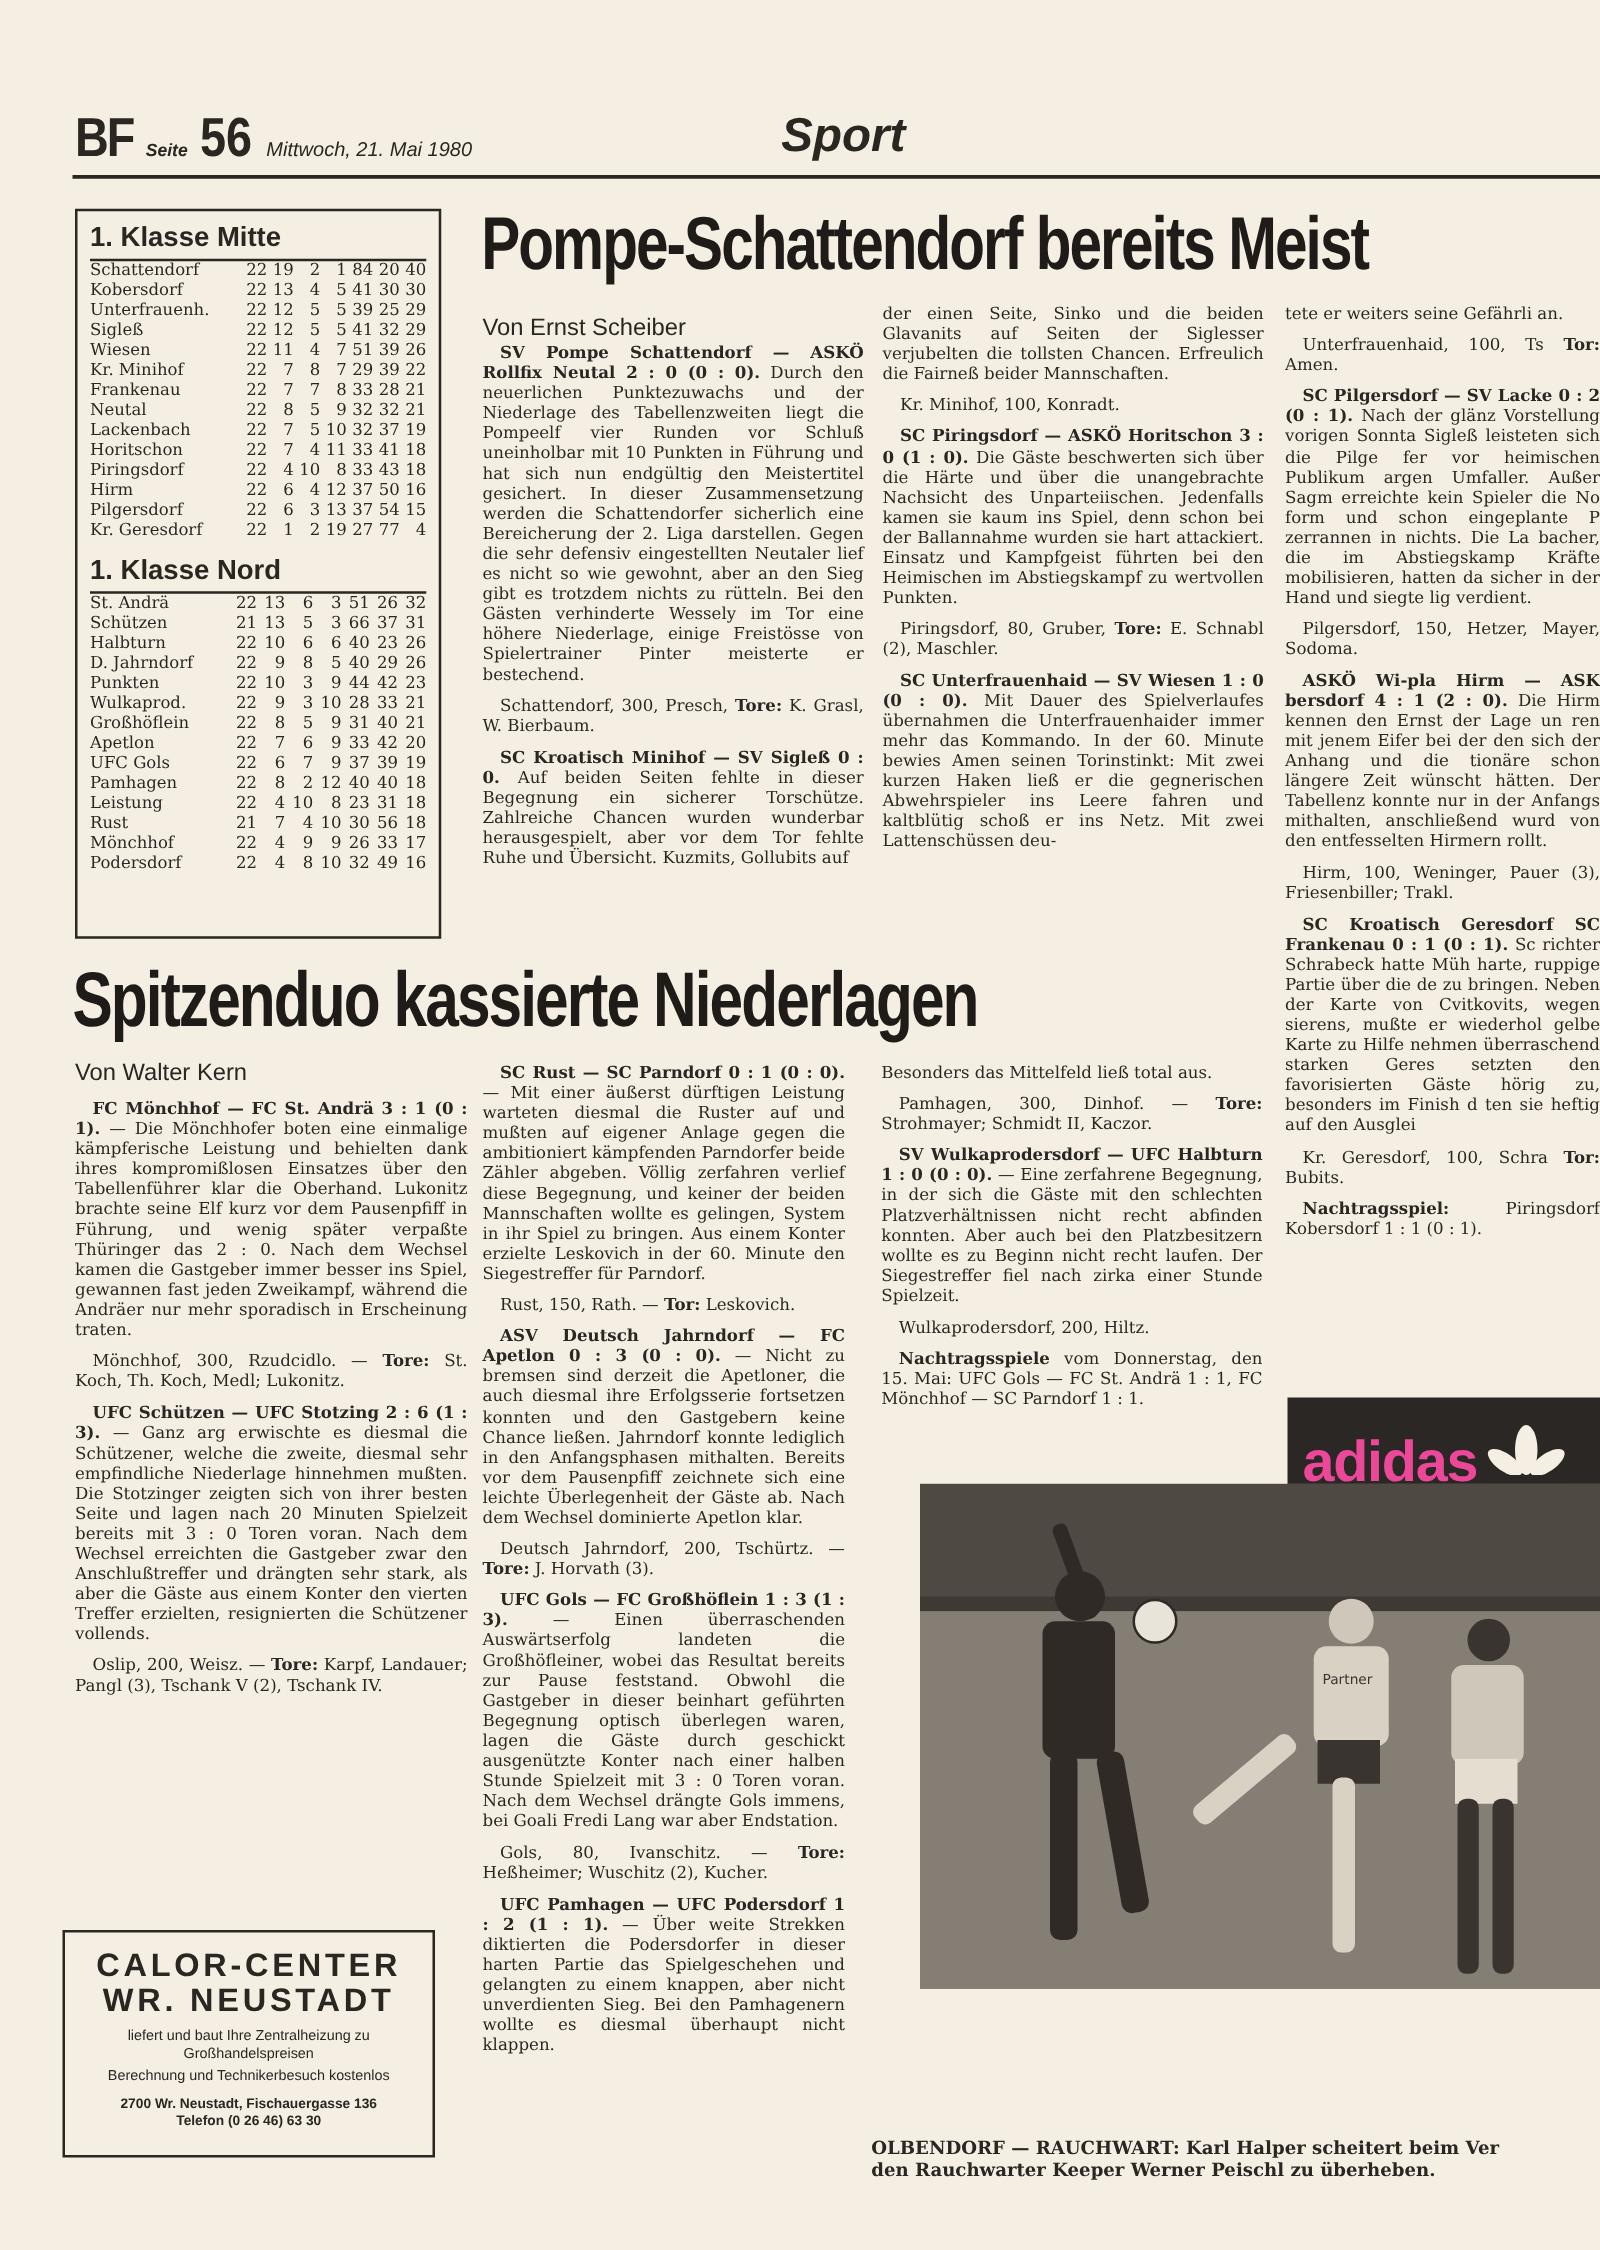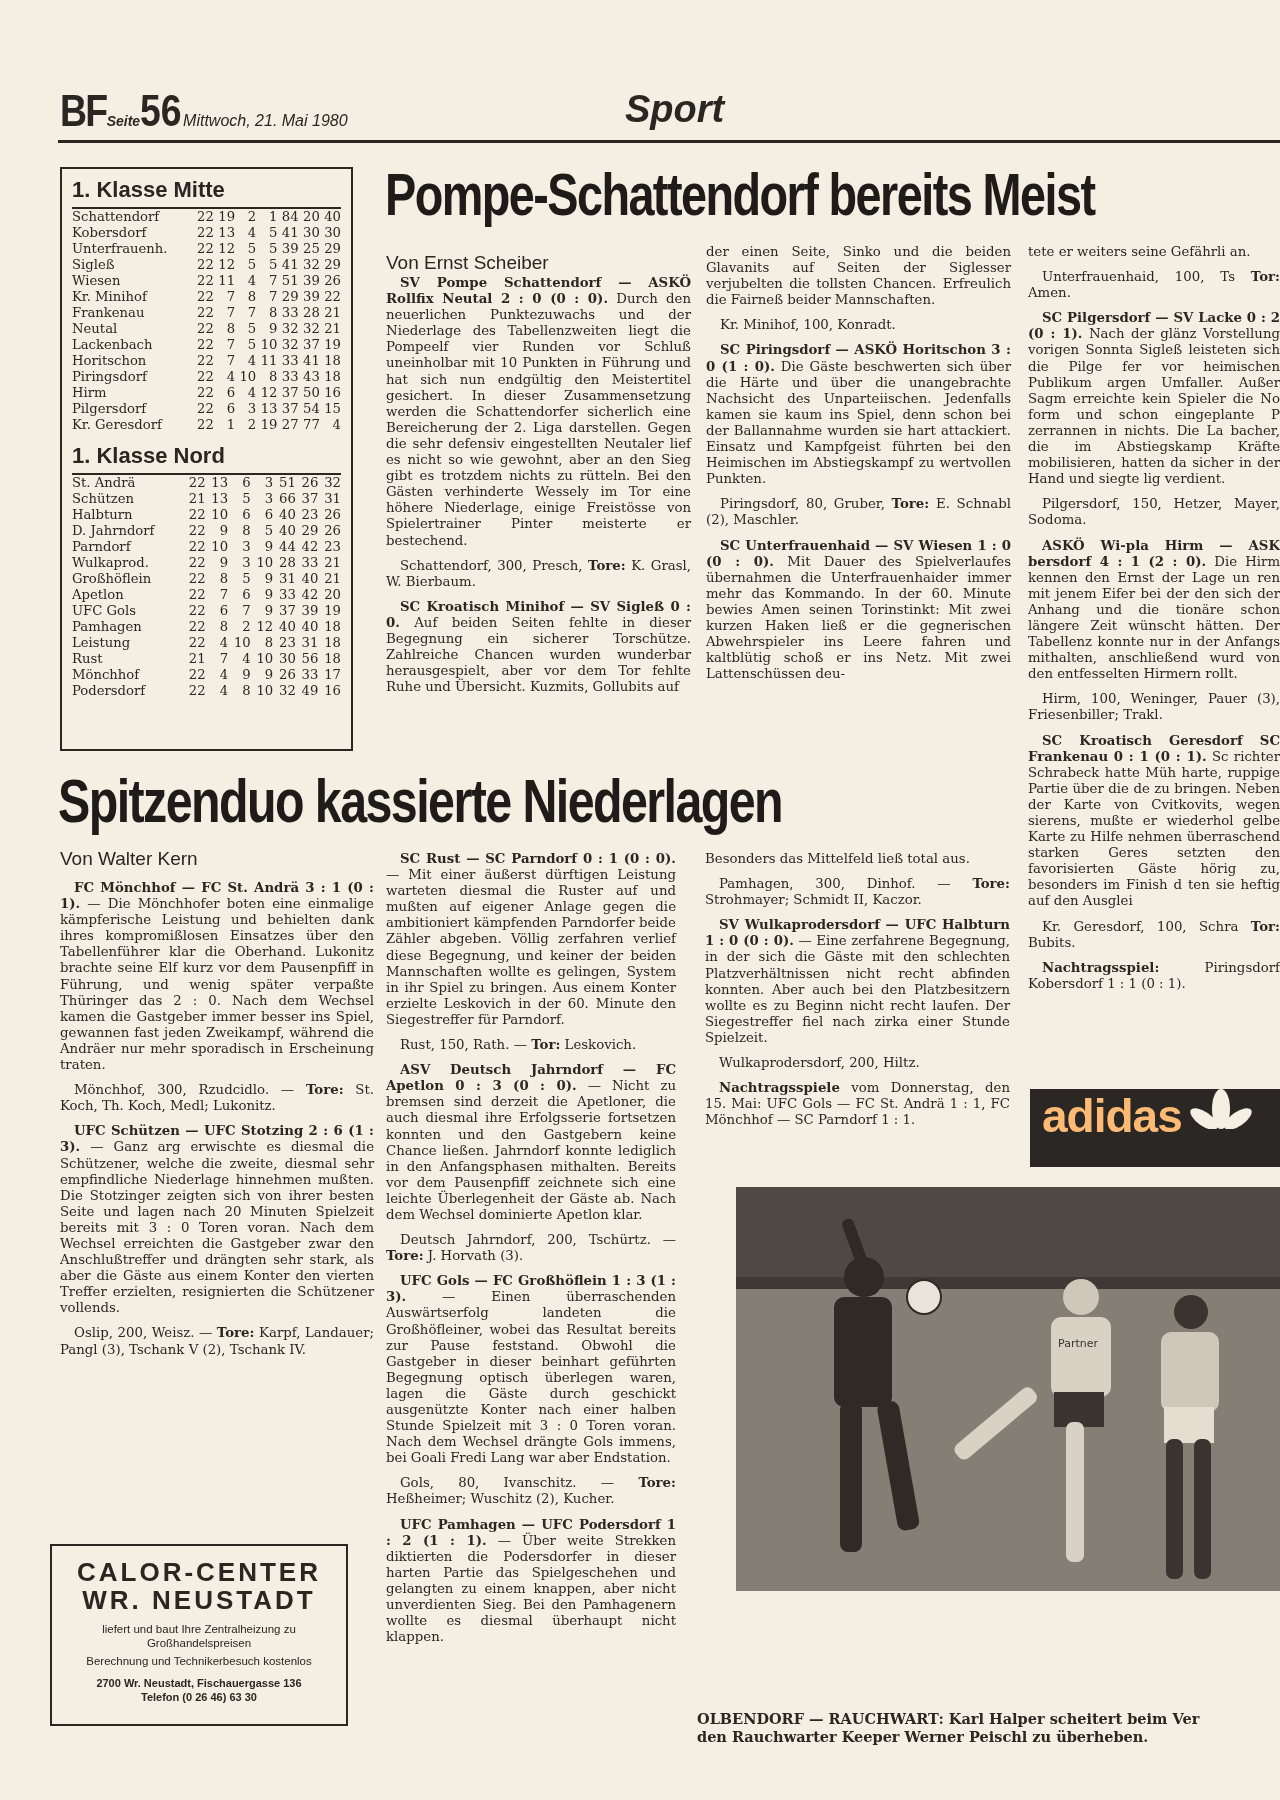--- a/index.html
+++ b/index.html
@@ -1,18 +1,18 @@
 <!DOCTYPE html>
 <html><head>
 <meta charset="utf-8">
 <style>
   html, body { margin: 0; padding: 0; }
   body { width: 1280px; height: 1800px; background: #f4efe2; position: relative; overflow: hidden; color: #2a2622; font-family: "DejaVu Serif", serif; }
   .abs { position: absolute; }
-  .masthead { left: 60px; top: 86px; height: 50px; display: flex; align-items: baseline; }
+  .masthead { left: 60px; top: 86px; height: 50px; display: flex; align-items: baseline; gap: 10px; }
   .mh-bf { font-family: "Liberation Sans", sans-serif; font-weight: 900; font-size: 44px; letter-spacing: -2px; transform: scaleX(0.85); transform-origin: left; }
   .mh-seite { font-family: "Liberation Sans", sans-serif; font-style: italic; font-weight: 700; font-size: 14px; margin-left: -8px; }
   .mh-num { font-family: "Liberation Sans", sans-serif; font-weight: 900; font-size: 44px; transform: scaleX(0.85); transform-origin: left; }
   .mh-date { font-family: "Liberation Sans", sans-serif; font-style: italic; font-size: 16px; margin-left: -6px; }
   .mh-sport { left: 625px; top: 88px; font-family: "Liberation Sans", sans-serif; font-style: italic; font-weight: 700; font-size: 38px; }
   .rule { left: 58px; top: 140px; width: 1222px; height: 3px; background: #2a2622; }
 
   .tables-box { left: 60px; top: 167px; width: 293px; height: 584px; border: 2px solid #2a2622; padding: 8px 10px; box-sizing: border-box; }
   .tbl-title { font-family: "Liberation Sans", sans-serif; font-weight: 700; font-size: 22px; padding-bottom: 4px; border-bottom: 2px solid #2a2622; }
   table.st { border-collapse: collapse; font-size: 13.2px; line-height: 16px; width: 100%; }
@@ -27,21 +27,21 @@
   .col p.cont { text-indent: 0; }
   .col b { font-weight: 700; }
 
   .hl2 { left: 58px; top: 765px; font-family: "Liberation Sans", sans-serif; font-weight: 900; font-size: 62px; letter-spacing: -2px; transform: scaleX(0.78); transform-origin: left; white-space: nowrap; color: #1f1b18; }
 
   .ad-calor { left: 50px; top: 1544px; width: 298px; height: 182px; border: 2px solid #2a2622; box-sizing: border-box; text-align: center; font-family: "Liberation Sans", sans-serif; padding-top: 12px; }
   .ad-calor .big { font-size: 26px; font-weight: 700; letter-spacing: 3px; line-height: 28px; }
   .ad-calor .sm { font-size: 11.5px; line-height: 14px; margin-top: 8px; }
   .ad-calor .addr { font-size: 11px; font-weight: 700; line-height: 14px; margin-top: 8px; }
 
-  .adidas { left: 1030px; top: 1089px; width: 250px; height: 78px; background: #2b2725; color: #fdba74; display: flex; align-items: flex-start; padding-left: 12px; box-sizing: border-box; }
+  .adidas { left: 1030px; top: 1118px; width: 250px; height: 78px; background: #2b2725; color: #ec4899; display: flex; align-items: flex-end; padding-left: 12px; box-sizing: border-box; }
   .adidas-word { font-family: "Liberation Sans", sans-serif; font-weight: 700; font-size: 46px; letter-spacing: -1px; }
 
   .photo { left: 736px; top: 1187px; width: 583px; height: 404px; background: linear-gradient(180deg, #6d665e 0%, #5c564f 20%, #7a7369 28%, #8c857a 45%, #77706a 70%, #6e6861 100%); overflow: hidden; }
   .caption { left: 697px; top: 1710px; width: 583px; font-size: 14.5px; font-weight: 700; line-height: 18px; white-space: nowrap; overflow: hidden; }
 </style>
 </head>
 <body>
 
 <div class="abs masthead">
   <span class="mh-bf">BF</span>
@@ -235,21 +235,21 @@
           <td class="tn">D. Jahrndorf</td>
           <td>22</td>
           <td>9</td>
           <td>8</td>
           <td>5</td>
           <td>40</td>
           <td>29</td>
           <td>26</td>
         </tr>
         <tr>
-          <td class="tn">Parndorf</td>
+          <td class="tn">Punkten</td>
           <td>22</td>
           <td>10</td>
           <td>3</td>
           <td>9</td>
           <td>44</td>
           <td>42</td>
           <td>23</td>
         </tr>
         <tr>
           <td class="tn">Wulkaprod.</td>

